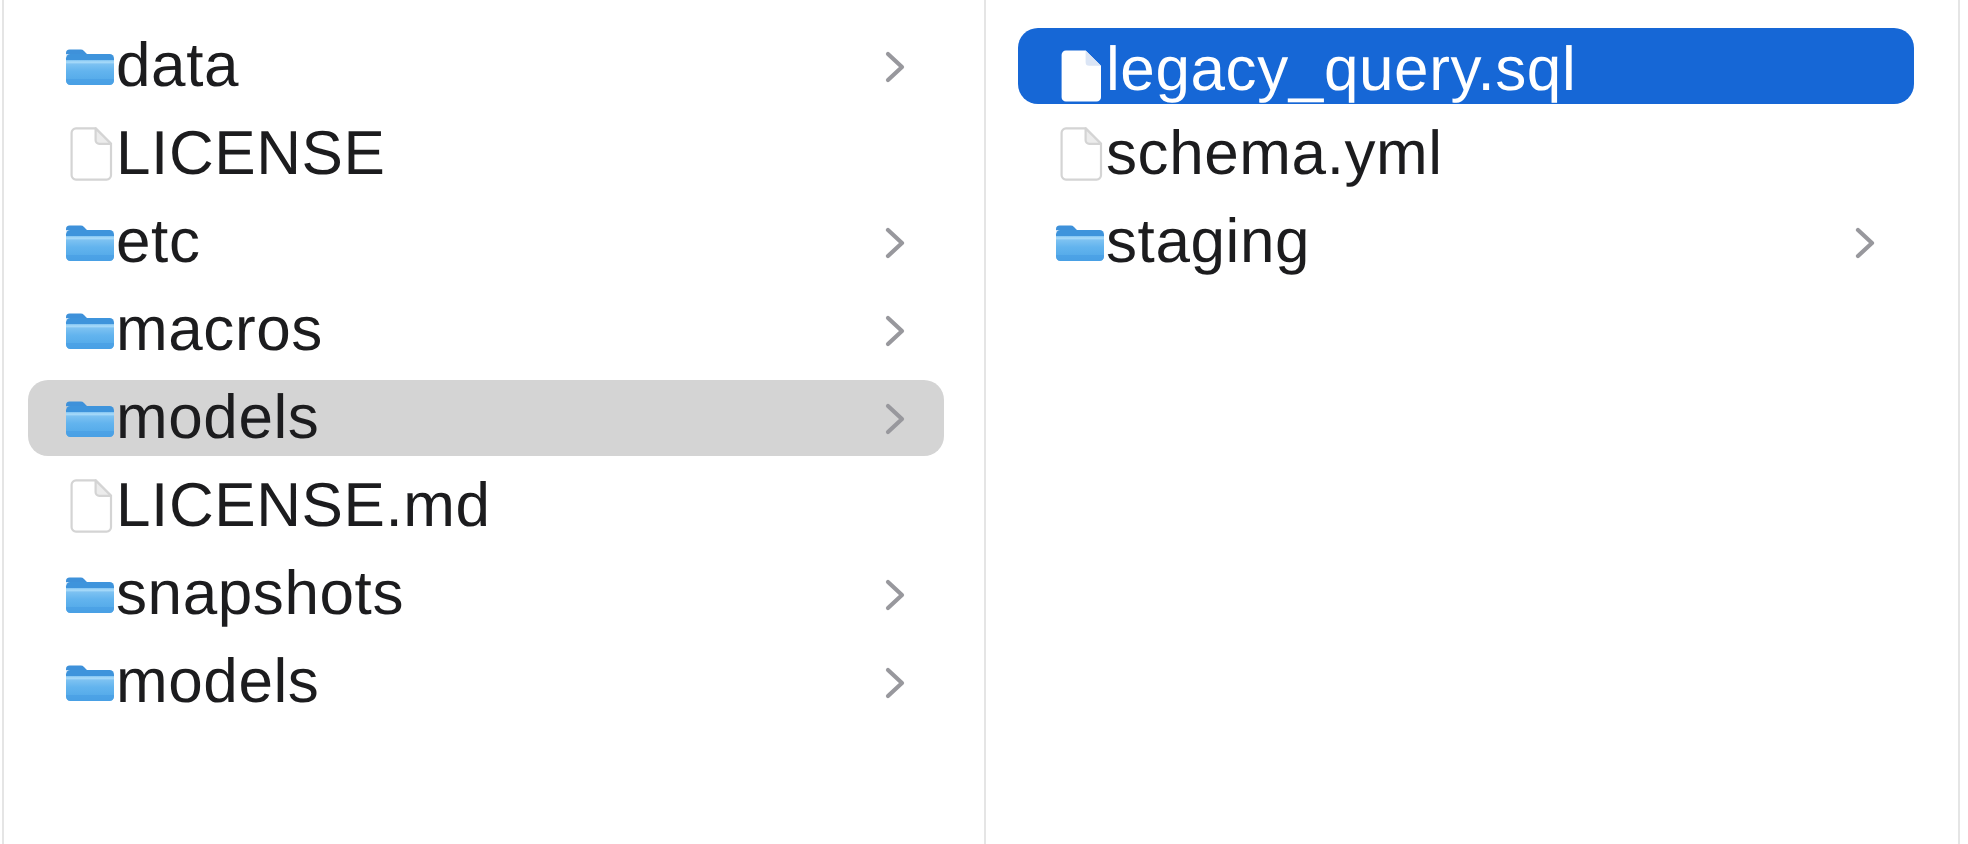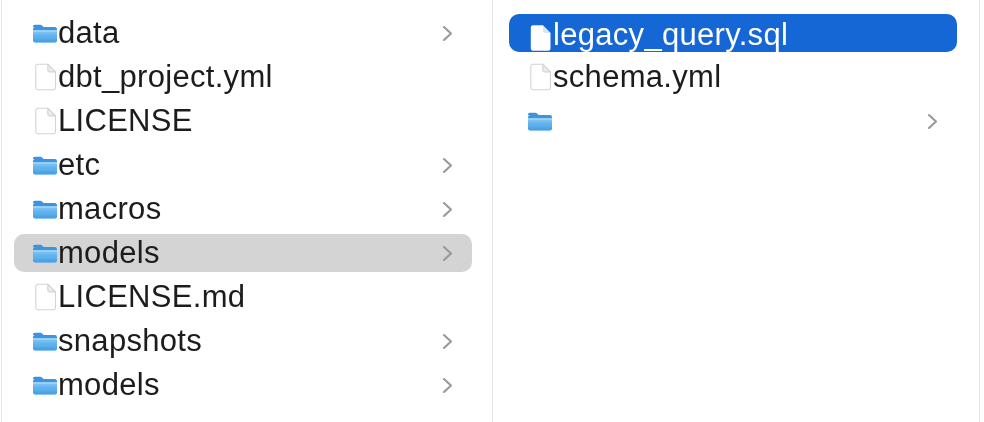--- a/index.html
+++ b/index.html
@@ -79,151 +79,144 @@
           </svg>
         </span>
       <span class="label">data</span>
       <span class="chev">
           <svg width="11" height="17">
             <use href="#sym-chevron"></use>
           </svg>
         </span>
     </div>
 
+
     <div class="row">
       <span class="icon">
           <svg width="23" height="28">
             <use href="#sym-file"></use>
           </svg>
         </span>
-      <span class="label">dbt_project.yml</span>
+      <span class="label">LICENSE</span>
+    </div>
+
+    <div class="row">
+      <span class="icon">
+          <svg width="26" height="21">
+            <use href="#sym-folder"></use>
+          </svg>
+        </span>
+      <span class="label">etc</span>
+      <span class="chev">
+          <svg width="11" height="17">
+            <use href="#sym-chevron"></use>
+          </svg>
+        </span>
+    </div>
+
+    <div class="row">
+      <span class="icon">
+          <svg width="26" height="21">
+            <use href="#sym-folder"></use>
+          </svg>
+        </span>
+      <span class="label">macros</span>
+      <span class="chev">
+          <svg width="11" height="17">
+            <use href="#sym-chevron"></use>
+          </svg>
+        </span>
+    </div>
+
+    <div class="row sel-gray">
+      <span class="icon">
+          <svg width="26" height="21">
+            <use href="#sym-folder"></use>
+          </svg>
+        </span>
+      <span class="label">models</span>
+      <span class="chev">
+          <svg width="11" height="17">
+            <use href="#sym-chevron"></use>
+          </svg>
+        </span>
     </div>
 
     <div class="row">
       <span class="icon">
           <svg width="23" height="28">
             <use href="#sym-file"></use>
           </svg>
         </span>
-      <span class="label">LICENSE</span>
-    </div>
-
-    <div class="row">
-      <span class="icon">
-          <svg width="26" height="21">
-            <use href="#sym-folder"></use>
-          </svg>
-        </span>
-      <span class="label">etc</span>
-      <span class="chev">
-          <svg width="11" height="17">
-            <use href="#sym-chevron"></use>
-          </svg>
-        </span>
-    </div>
-
-    <div class="row">
-      <span class="icon">
-          <svg width="26" height="21">
-            <use href="#sym-folder"></use>
-          </svg>
-        </span>
-      <span class="label">macros</span>
-      <span class="chev">
-          <svg width="11" height="17">
-            <use href="#sym-chevron"></use>
-          </svg>
-        </span>
-    </div>
-
-    <div class="row sel-gray">
+      <span class="label">LICENSE.md</span>
+    </div>
+
+    <div class="row">
+      <span class="icon">
+          <svg width="26" height="21">
+            <use href="#sym-folder"></use>
+          </svg>
+        </span>
+      <span class="label">snapshots</span>
+      <span class="chev">
+          <svg width="11" height="17">
+            <use href="#sym-chevron"></use>
+          </svg>
+        </span>
+    </div>
+
+    <div class="row">
       <span class="icon">
           <svg width="26" height="21">
             <use href="#sym-folder"></use>
           </svg>
         </span>
       <span class="label">models</span>
       <span class="chev">
           <svg width="11" height="17">
             <use href="#sym-chevron"></use>
           </svg>
         </span>
     </div>
 
+  </div>
+
+  <div class="vline d1"></div>
+
+  <div class="col col2">
+
+    <div class="row sel-blue">
+      <span class="icon">
+          <svg width="23" height="28">
+            <use href="#sym-file-sel"></use>
+          </svg>
+        </span>
+      <span class="label">legacy_query.sql</span>
+    </div>
+
     <div class="row">
       <span class="icon">
           <svg width="23" height="28">
             <use href="#sym-file"></use>
           </svg>
         </span>
-      <span class="label">LICENSE.md</span>
-    </div>
-
-    <div class="row">
-      <span class="icon">
-          <svg width="26" height="21">
-            <use href="#sym-folder"></use>
-          </svg>
-        </span>
-      <span class="label">snapshots</span>
-      <span class="chev">
-          <svg width="11" height="17">
-            <use href="#sym-chevron"></use>
-          </svg>
-        </span>
-    </div>
-
-    <div class="row">
-      <span class="icon">
-          <svg width="26" height="21">
-            <use href="#sym-folder"></use>
-          </svg>
-        </span>
-      <span class="label">models</span>
+      <span class="label">schema.yml</span>
+    </div>
+
+    <div class="row">
+      <span class="icon">
+          <svg width="26" height="21">
+            <use href="#sym-folder"></use>
+          </svg>
+        </span>
+      <span class="label">staging</span>
       <span class="chev">
           <svg width="11" height="17">
             <use href="#sym-chevron"></use>
           </svg>
         </span>
     </div>
 
   </div>
 
-  <div class="vline d1"></div>
-
-  <div class="col col2">
-
-    <div class="row sel-blue">
-      <span class="icon">
-          <svg width="23" height="28">
-            <use href="#sym-file-sel"></use>
-          </svg>
-        </span>
-      <span class="label">legacy_query.sql</span>
-    </div>
-
-    <div class="row">
-      <span class="icon">
-          <svg width="23" height="28">
-            <use href="#sym-file"></use>
-          </svg>
-        </span>
-      <span class="label">schema.yml</span>
-    </div>
-
-    <div class="row">
-      <span class="icon">
-          <svg width="26" height="21">
-            <use href="#sym-folder"></use>
-          </svg>
-        </span>
-      <span class="chev">
-          <svg width="11" height="17">
-            <use href="#sym-chevron"></use>
-          </svg>
-        </span>
-    </div>
-
-  </div>
-
   <div class="vline d2"></div>
 
 </div>
 
 </body></html>

